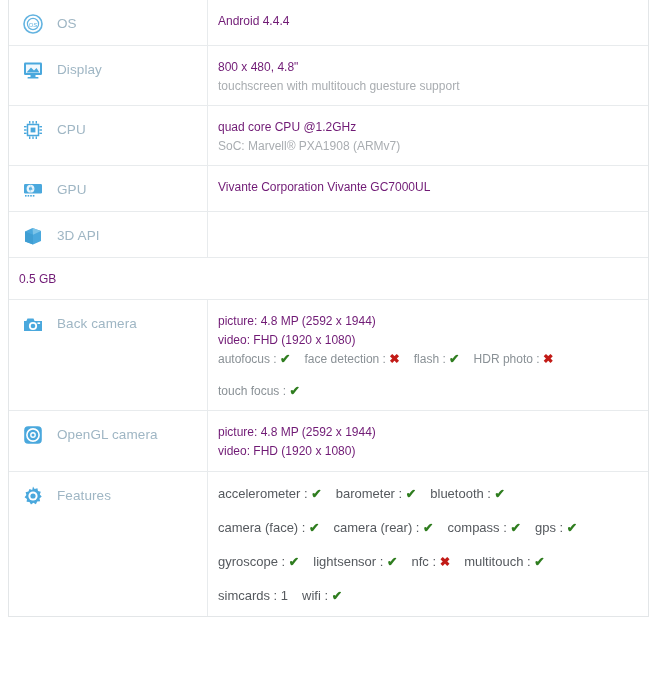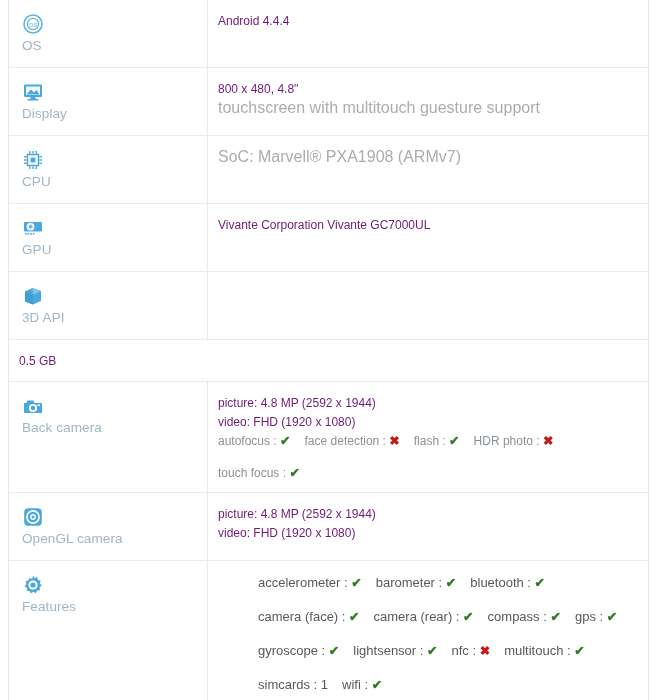--- a/index.html
+++ b/index.html
@@ -37,21 +37,20 @@
   }
 
   .label-cell {
     width: 199px;
     min-width: 199px;
     box-sizing: border-box;
     border-right: 1px solid #e8ebed;
     padding: 13px 0 10px 13px;
     display: flex;
     align-items: flex-start;
-    flex-direction: column;
   }
 
   .icon-wrap {
     width: 22px;
     height: 22px;
     min-width: 22px;
     margin-right: 13px;
     display: flex;
     align-items: center;
     justify-content: center;
@@ -72,34 +71,33 @@
     position: relative;
   }
 
   .v-main {
     color: #701a75;
     font-size: 12px;
     line-height: 19px;
   }
   .v-sub {
     color: #a9adb1;
-    font-size: 16px;
+    font-size: 12px;
     line-height: 18px;
   }
 
   .feat-line {
     color: #8a9196;
     font-size: 12px;
     line-height: 18px;
   }
   .feat-line.big {
     color: #55595e;
     font-size: 13px;
     line-height: 20px;
-    margin-left: 40px;
   }
   .feat-item { white-space: nowrap; margin-right: 14px; display: inline-block; }
   .mark-yes { color: #2f7d1f; font-weight: bold; font-size: 12.5px; }
   .mark-no  { color: #c21b17; font-weight: bold; font-size: 12.5px; }
   .mark-val { color: #55595e; }
 
   .spacer-sm { height: 14px; }
 
   .expand-btn {
     position: absolute;
@@ -173,20 +171,21 @@
               <rect x="2" y="13.6" width="2.6" height="1.4"></rect>
               <rect x="17.4" y="7" width="2.6" height="1.4"></rect>
               <rect x="17.4" y="10.3" width="2.6" height="1.4"></rect>
               <rect x="17.4" y="13.6" width="2.6" height="1.4"></rect>
             </g>
           </svg>
         </span>
         <span class="label-text">CPU</span>
       </div>
       <div class="value-cell">
+        <div class="v-main">quad core CPU @1.2GHz</div>
         <div class="v-sub">SoC: Marvell® PXA1908 (ARMv7)</div>
       </div>
     </div>
     <div class="spec-row row-gpu">
       <div class="label-cell">
         <span class="icon-wrap">
           <svg width="22" height="22" viewBox="0 0 22 22" xmlns="http://www.w3.org/2000/svg">
             <rect x="2" y="5" width="18" height="9.5" rx="1.2" fill="#4aa8dd"></rect>
             <circle cx="8.5" cy="9.7" r="3.9" fill="#eaf5fc"></circle>
             <circle cx="8.5" cy="9.7" r="1.6" fill="#4aa8dd"></circle>

